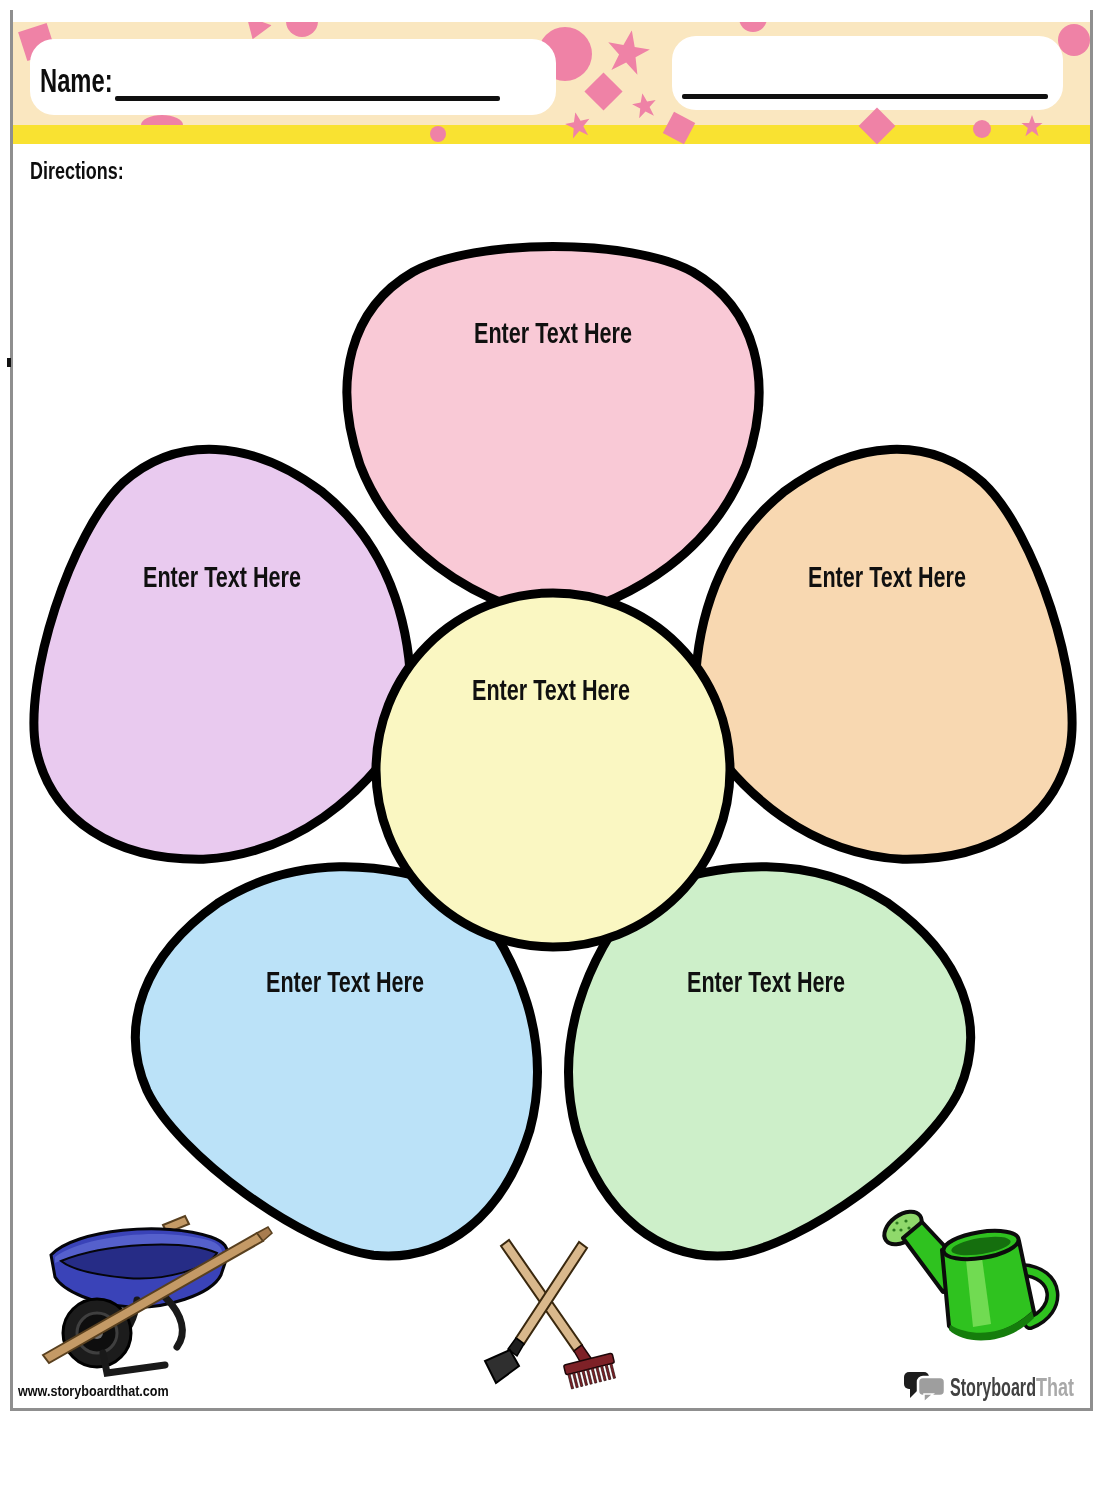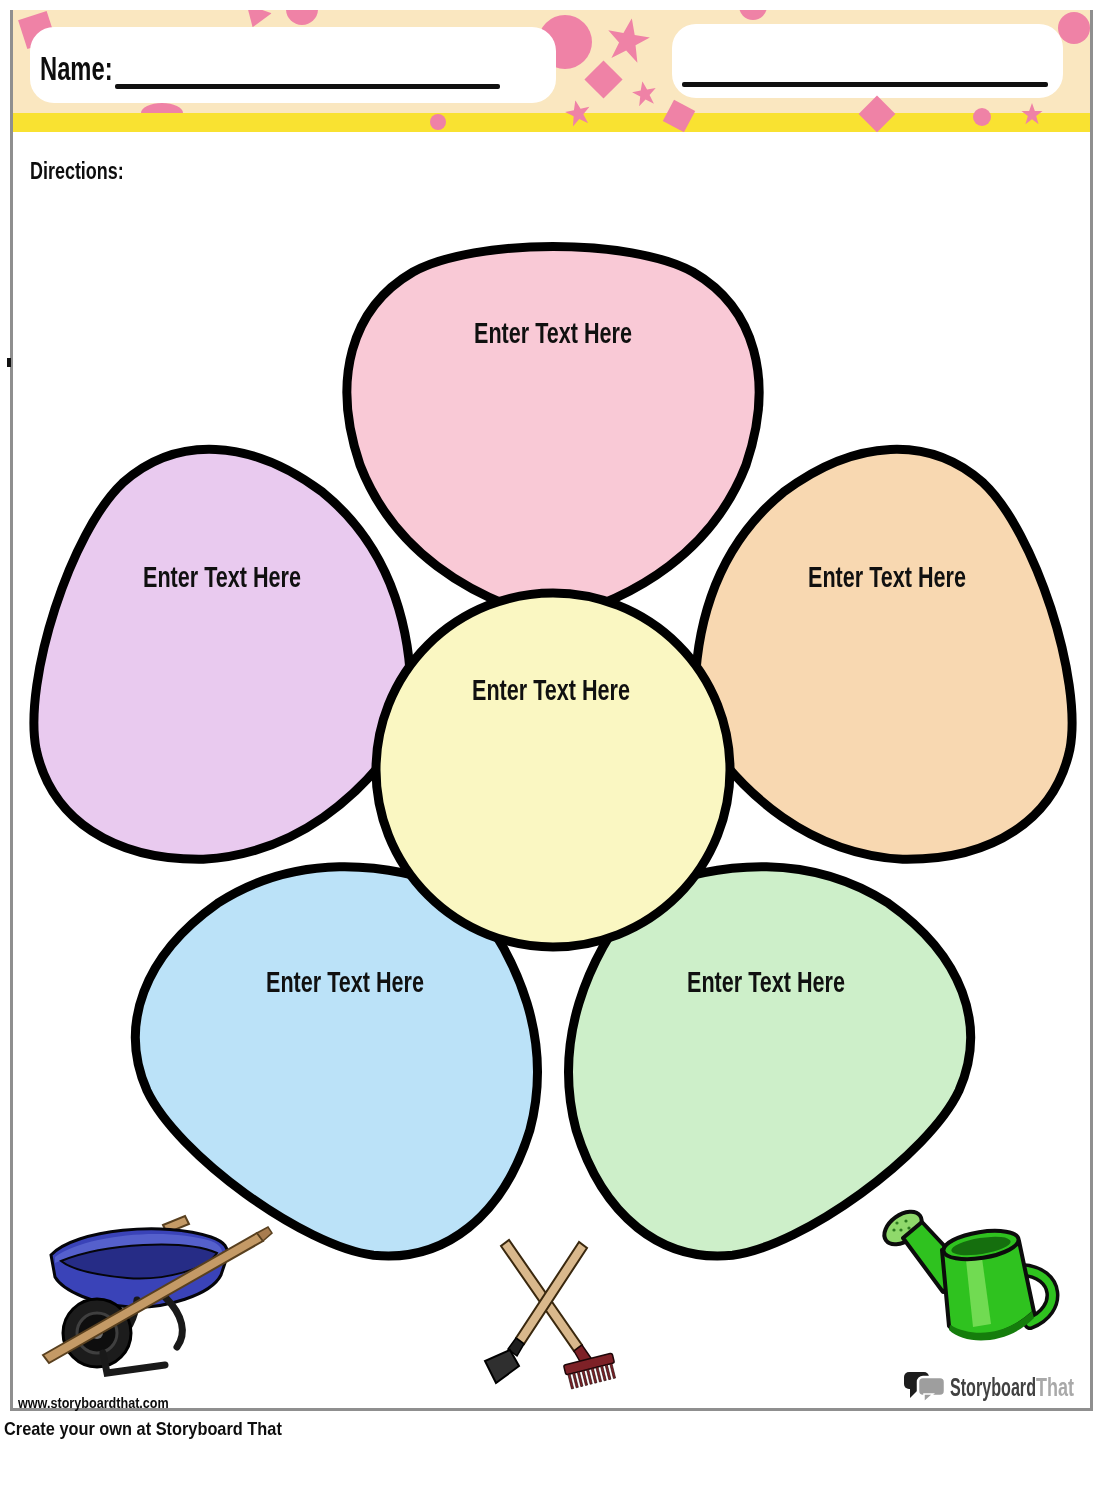--- a/index.html
+++ b/index.html
@@ -2,21 +2,21 @@
 <html><head>
 <meta charset="utf-8">
 <style>
   html,body{margin:0;padding:0;background:#fff;}
   body{font-family:"Liberation Sans",sans-serif;}
   .page{position:relative;width:1107px;height:1493px;background:#fff;overflow:hidden;}
   .abs{position:absolute;}
   .frame{box-sizing:border-box;left:10px;top:10px;width:1083px;height:1401px;
          border-left:3px solid #8f8f8f;border-right:3px solid #8f8f8f;border-bottom:3px solid #8f8f8f;
          pointer-events:none;}
-  .hdr{left:10px;top:10px;width:1083px;height:122px;background:#FAE7C0;overflow:hidden;}
+  .hdr{left:10px;top:22px;width:1083px;height:122px;background:#FAE7C0;overflow:hidden;}
   .stripe{left:0;top:103px;width:1083px;height:19px;background:#F9E231;}
   .whitebox{background:#fff;border-radius:24px;}
   .fillline{background:#101010;height:5px;border-radius:2px;}
   .deco{position:absolute;background:#EF82A6;}
   .round{border-radius:50%;}
   .star{clip-path:polygon(50% 0%,63% 36%,98% 36%,69% 59%,80% 97%,50% 74%,20% 97%,31% 59%,2% 36%,37% 36%);}
   .cond{display:inline-block;transform-origin:0 50%;font-weight:bold;color:#0d0d0d;white-space:nowrap;}
   .name-label{font-size:33px;transform:scaleX(.72);}
   .directions-label{font-size:23px;transform:scaleX(.78);}
   .website-label{font-size:15px;transform:scaleX(.84);}
@@ -157,20 +157,17 @@
       <rect x="1" y="1" width="25" height="17" rx="5" fill="#1d1d1d"></rect>
       <polygon points="7,16 7,27 18,16" fill="#1d1d1d"></polygon>
       <rect x="15" y="6" width="27" height="19" rx="5" fill="#9e9e9e" stroke="#ffffff" stroke-width="2.5"></rect>
       <polygon points="21,23 21,31 30,23" fill="#9e9e9e" stroke="#ffffff" stroke-width="1.5"></polygon>
     </g>
     <text class="logotxt" x="950" y="1396">
       <tspan textLength="86" lengthAdjust="spacingAndGlyphs" fill="#414141">Storyboard</tspan><tspan textLength="38" lengthAdjust="spacingAndGlyphs" fill="#a9a9a9">That</tspan>
     </text>
   </svg>
 
-  <div class="abs" style="left:18px;top:1382px;margin-top:12px;">
+  <div class="abs" style="left:18px;top:1382px;">
     <span class="cond website-label">www.storyboardthat.com</span>
-  </div>
-  <div class="abs" style="left:4px;top:1418px;">
-    <span class="cond tagline-label">Create your own at Storyboard That</span>
   </div>
 
 </div>
 
 </body></html>

